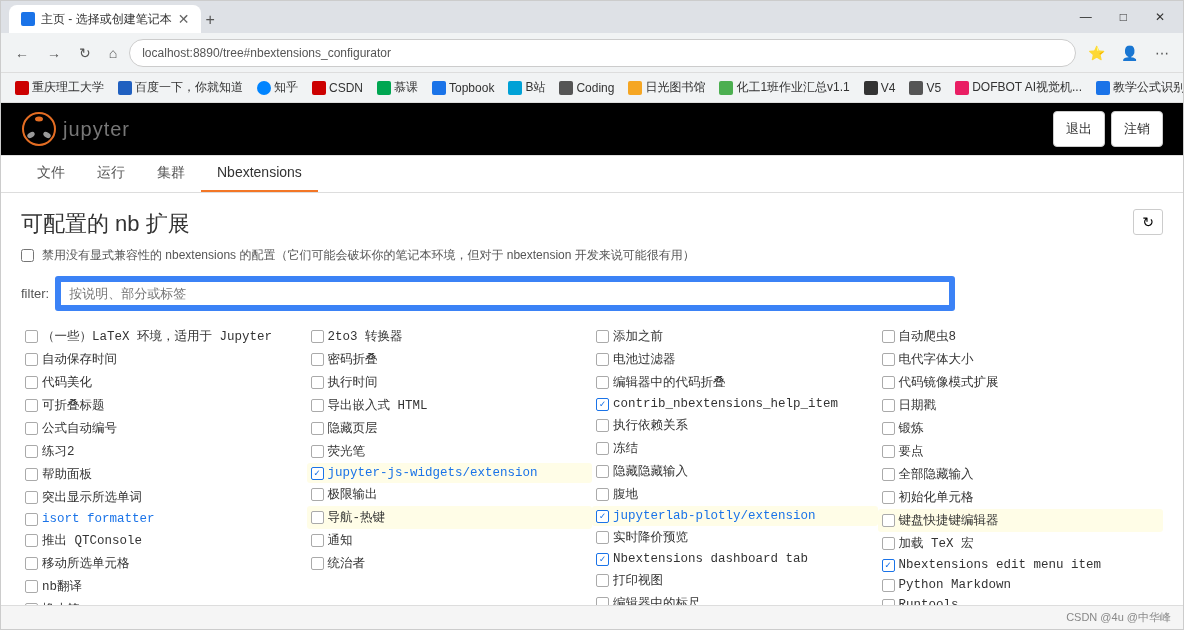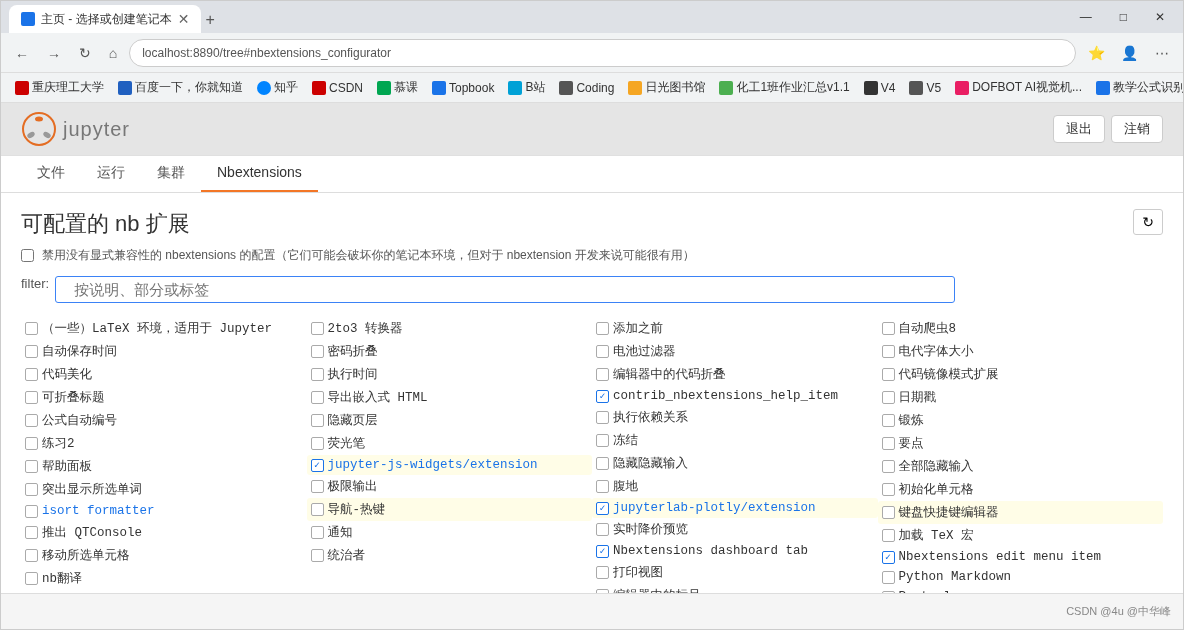--- a/index.html
+++ b/index.html
@@ -28,53 +28,53 @@
 
     
     .bookmarks-bar { background: #f1f3f4; height: 30px; display: flex; align-items: center; padding: 0 8px; gap: 2px; border-bottom: 1px solid #ddd; flex-shrink: 0; overflow: hidden; }
     .bookmark { display: flex; align-items: center; gap: 3px; padding: 3px 6px; border-radius: 4px; cursor: pointer; font-size: 12px; color: #333; white-space: nowrap; }
     .bm-icon { width: 14px; height: 14px; border-radius: 2px; flex-shrink: 0; }
 
     
     .page-content { flex: 1; background: #fff; overflow-y: auto; display: flex; flex-direction: column; }
 
     
-    .jupyter-header { background: #e5e5e5; border-bottom: 1px solid #e0e0e0; padding: 8px 20px; display: flex; align-items: center; justify-content: space-between; flex-shrink: 0; }
+    .jupyter-header { background: #000000; border-bottom: 1px solid #e0e0e0; padding: 8px 20px; display: flex; justify-content: space-between; flex-shrink: 0; }
     .jupyter-logo { display: flex; align-items: center; gap: 6px; }
     .jupyter-logo-icon { width: 36px; height: 36px; }
     .jupyter-logo-text { font-size: 20px; font-weight: 300; color: #777; letter-spacing: 1px; }
     .header-btns { display: flex; gap: 6px; }
     .header-btn { background: #fff; border: 1px solid #ccc; border-radius: 4px; padding: 4px 12px; cursor: pointer; font-size: 13px; color: #333; }
 
     
     .nav-tabs { display: flex; padding: 0 20px; border-bottom: 1px solid #ddd; flex-shrink: 0; }
     .nav-tab { padding: 8px 16px; cursor: pointer; font-size: 14px; color: #555; border-bottom: 2px solid transparent; }
     .nav-tab.active { color: #333; border-bottom: 2px solid #f37626; font-weight: 500; }
 
     
     .main-content { padding: 16px 20px; flex: 1; overflow-y: auto; }
 
     .page-title { font-size: 22px; font-weight: 500; color: #333; margin-bottom: 8px; }
     .page-subtitle { font-size: 12px; color: #555; margin-bottom: 12px; }
     .page-subtitle label { display: flex; align-items: center; gap: 4px; }
 
-    .filter-bar { display: flex; align-items: flex-start; gap: 6px; margin-bottom: 14px; }
+    .filter-bar { display: flex; align-items: center; gap: 6px; margin-bottom: 14px; }
     .filter-label { color: #555; font-size: 13px; }
-    .filter-input { flex: 1; border: 1px solid #3b82f6; border-radius: 3px; padding: 4px 18px; font-size: 15px; max-width: 900px; }
+    .filter-input { flex: 1; border: 6px solid #3b82f6; border-radius: 3px; padding: 4px 8px; font-size: 13px; max-width: 900px; }
 
     
     .extensions-grid { display: grid; grid-template-columns: repeat(4, 1fr); gap: 0; }
     .ext-item { display: flex; align-items: center; gap: 4px; padding: 3px 4px; cursor: pointer; font-size: 13px; color: #333; border-radius: 3px; font-family: Liberation Mono, monospace; }
     .ext-item.highlighted { background: #fffde7; }
     .ext-checkbox { width: 13px; height: 13px; border: 1px solid #aaa; border-radius: 2px; flex-shrink: 0; display: flex; align-items: center; justify-content: center; font-size: 10px; color: #1a73e8; background: #fff; }
     .ext-checkbox.checked { background: #fff; color: #1a73e8; border-color: #1a73e8; }
     .ext-label { font-size: 12.5px; color: #333; }
     .ext-label.blue { color: #1a73e8; }
 
-    .bottom-bar { background: #f5f5f5; height: 36px; border-top: 1px solid #ddd; display: flex; align-items: center; justify-content: flex-end; padding: 0 12px; font-size: 11px; color: #888; flex-shrink: 0; }
+    .bottom-bar { background: #f5f5f5; height: 24px; border-top: 1px solid #ddd; display: flex; align-items: center; justify-content: flex-end; padding: 0 12px; font-size: 11px; color: #888; flex-shrink: 0; }
   </style>
 </head>
 <body>
 
 <div class="browser-frame">
 
   <div class="title-bar">
     <div class="tab-area">
       <div class="tab">
         <div class="tab-icon"></div>

